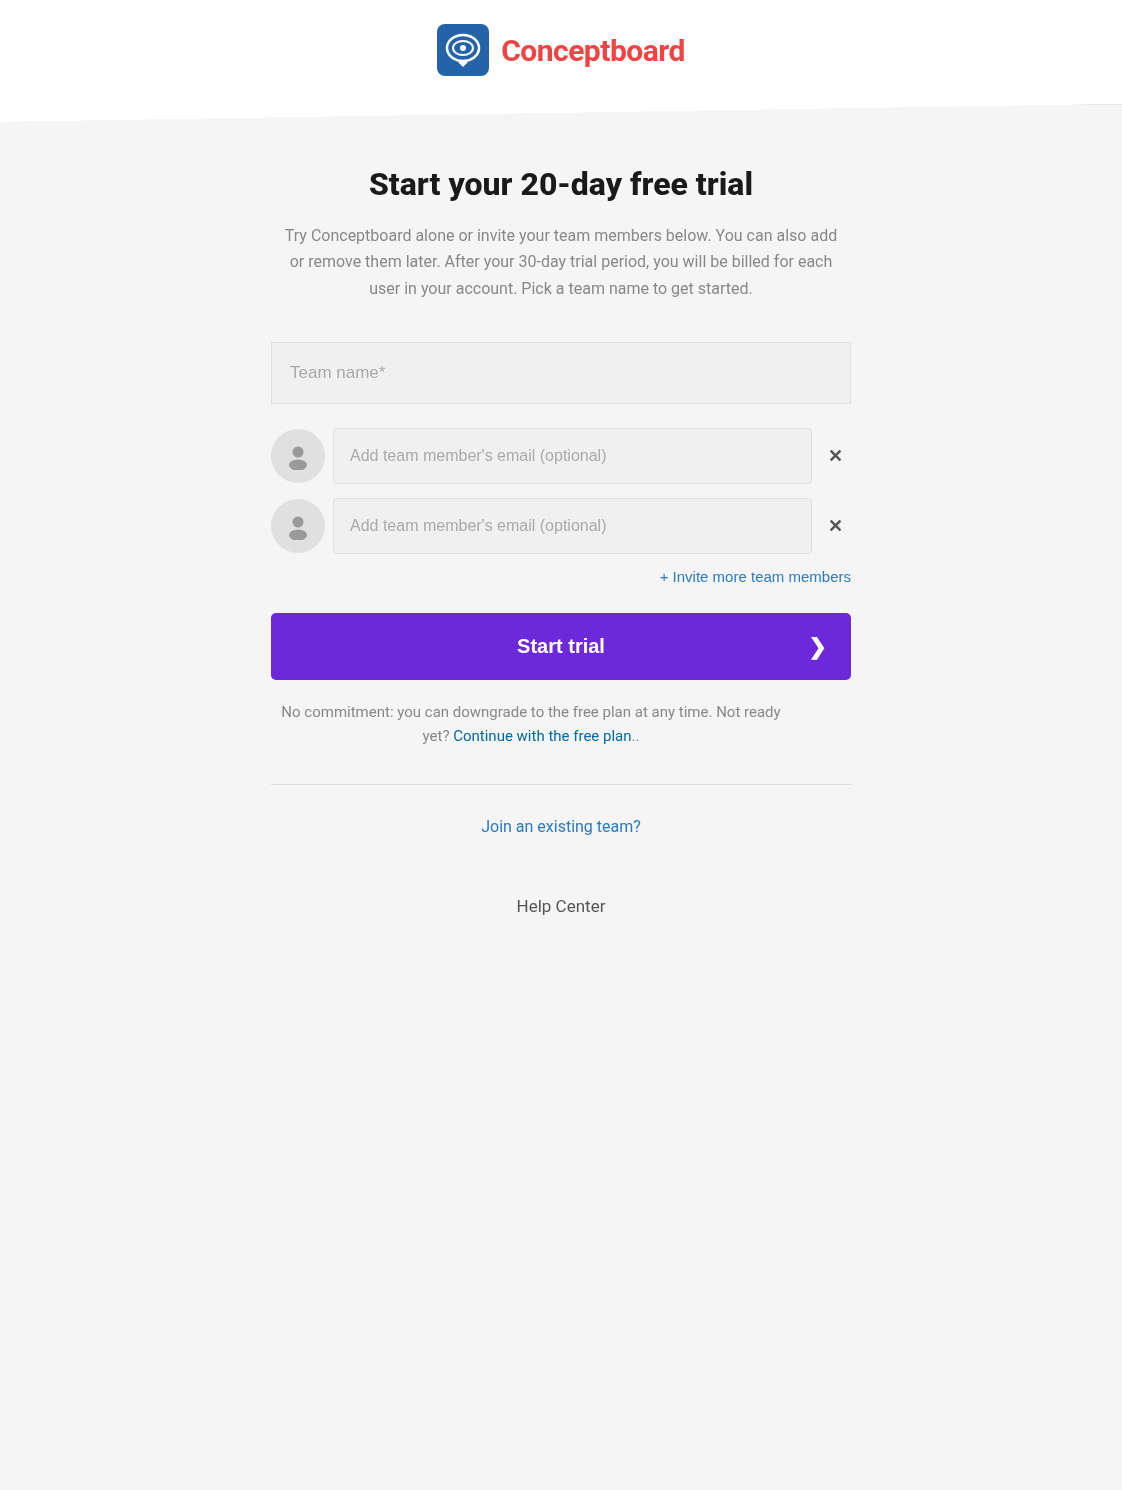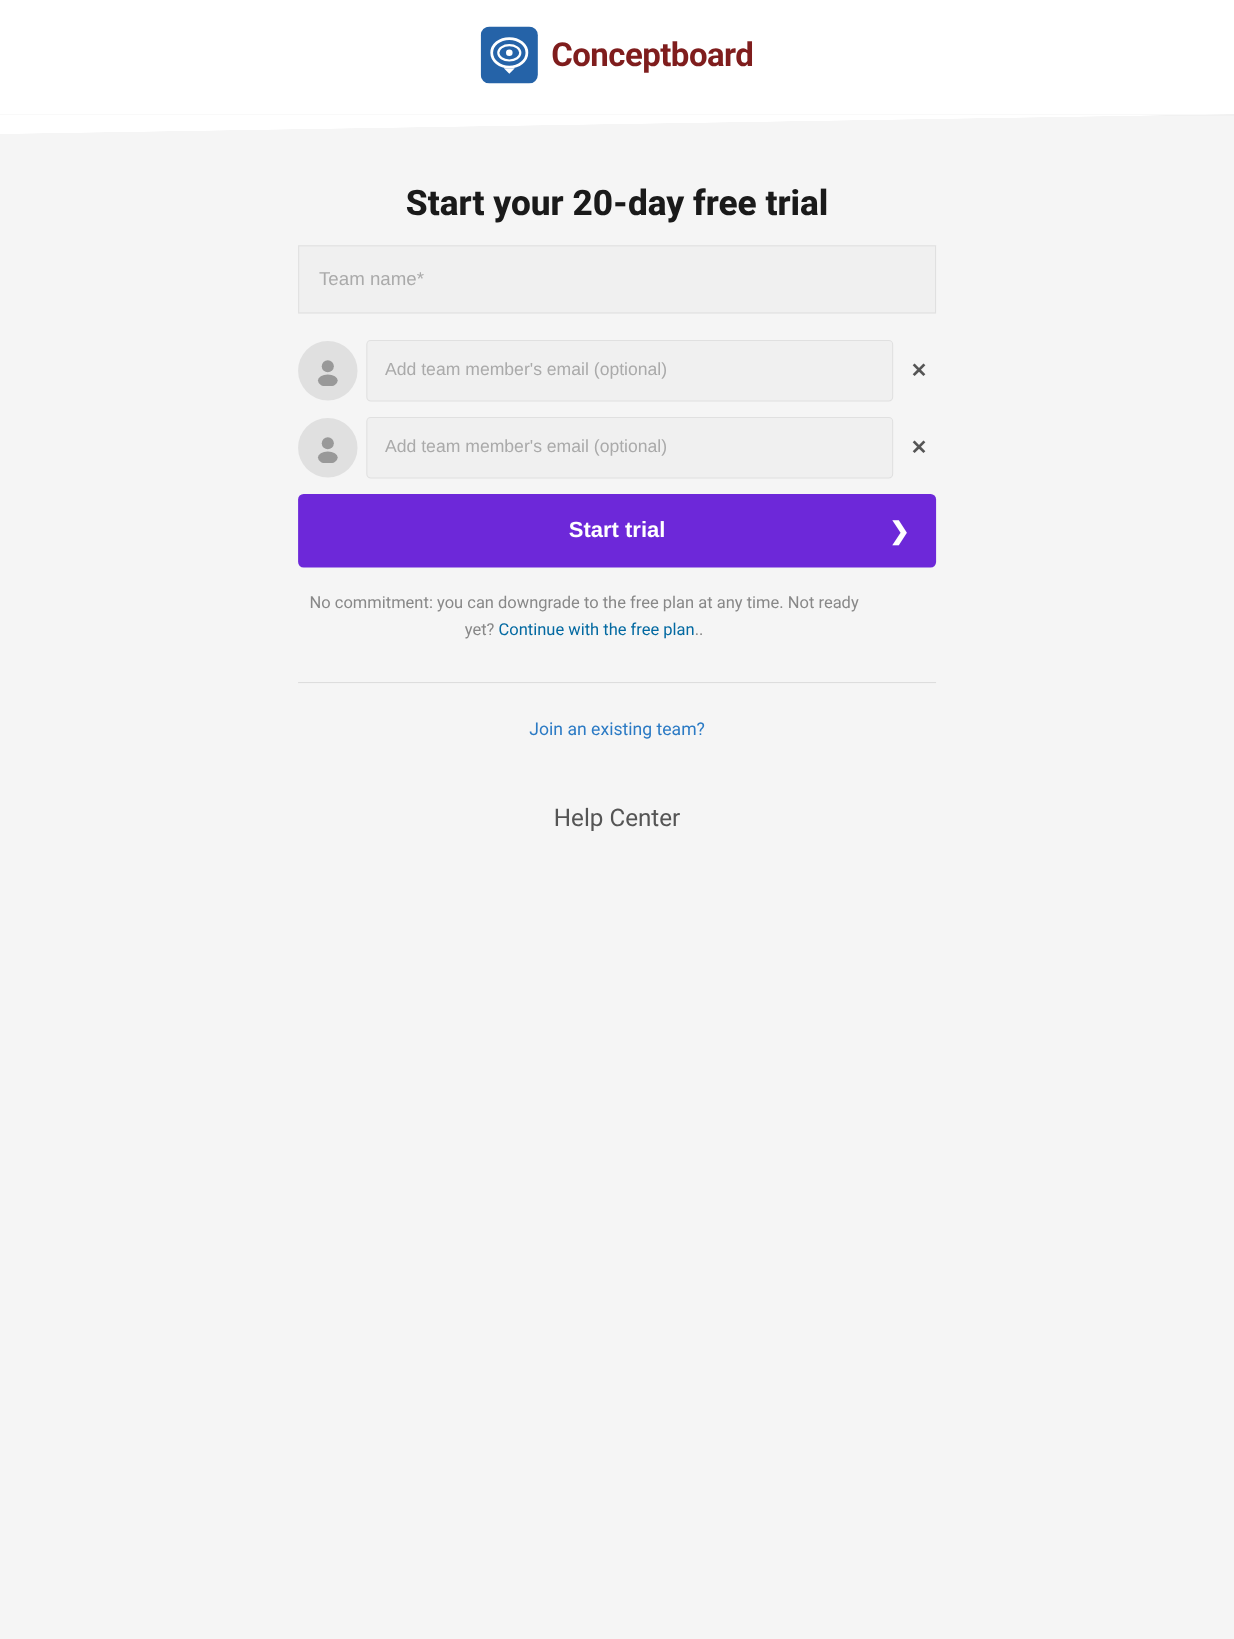--- a/index.html
+++ b/index.html
@@ -45,21 +45,21 @@
     }
 
     .logo-icon {
       width: 52px;
       height: 52px;
     }
 
     .logo-text {
       font-size: 30px;
       font-weight: 700;
-      color: #7f1d1d;
+      color: #ef4444;
       letter-spacing: -0.5px;
     }
 
     .main-content {
       width: 100%;
       max-width: 680px;
       padding: 60px 24px 40px;
       display: flex;
       flex-direction: column;
       align-items: center;
@@ -222,21 +222,21 @@
 
     .join-team-link {
       font-size: 16px;
       color: #2b7ac4;
       text-decoration: none;
       cursor: pointer;
       margin-bottom: 60px;
     }
 
     .help-center-text {
-      font-size: 22px;
+      font-size: 17px;
       color: #555555;
       margin-bottom: 40px;
     }
   </style>
 </head>
 <body>
 
 <header class="header">
   <div class="logo-container">
     <svg class="logo-icon" viewBox="0 0 52 52" xmlns="http://www.w3.org/2000/svg">
@@ -248,20 +248,21 @@
       <polygon points="21,38 26,43 31,38" fill="white"></polygon>
     </svg>
     <span class="logo-text">Conceptboard</span>
   </div>
 </header>
 
 <main class="main-content">
 
   <h1 class="page-title">Start your 20-day free trial</h1>
 
+  <p class="page-description">Try Conceptboard alone or invite your team members below. You can also add or remove them later. After your 30-day trial period, you will be billed for each user in your account. Pick a team name to get started.</p>
 
   <div class="form-container">
 
     
     <input type="text" class="team-name-input" placeholder="Team name*" style="">
 
     
     <div class="member-row">
       <div class="avatar-circle">
         <svg viewBox="0 0 28 28" fill="none" xmlns="http://www.w3.org/2000/svg">
@@ -279,20 +280,23 @@
         <svg viewBox="0 0 28 28" fill="none" xmlns="http://www.w3.org/2000/svg">
           <circle cx="14" cy="10" r="5.5" fill="#999999"></circle>
           <ellipse cx="14" cy="23" rx="9" ry="5.5" fill="#999999"></ellipse>
         </svg>
       </div>
       <input type="email" class="member-email-input" placeholder="Add team member's email (optional)" style="">
       <button class="remove-btn">✕</button>
     </div>
 
     
+    <div class="invite-more-row">
+      <button class="invite-more-btn">+ Invite more team members</button>
+    </div>
 
     
     <button class="start-trial-btn">
       <span>Start trial</span>
       <span class="chevron">❯</span>
     </button>
 
     
     <p class="no-commitment-text">
       <span>No commitment: you can downgrade to the free plan at any time. Not ready yet? </span><a href="#" class="free-plan-link">Continue with the free plan</a><span>..</span>

